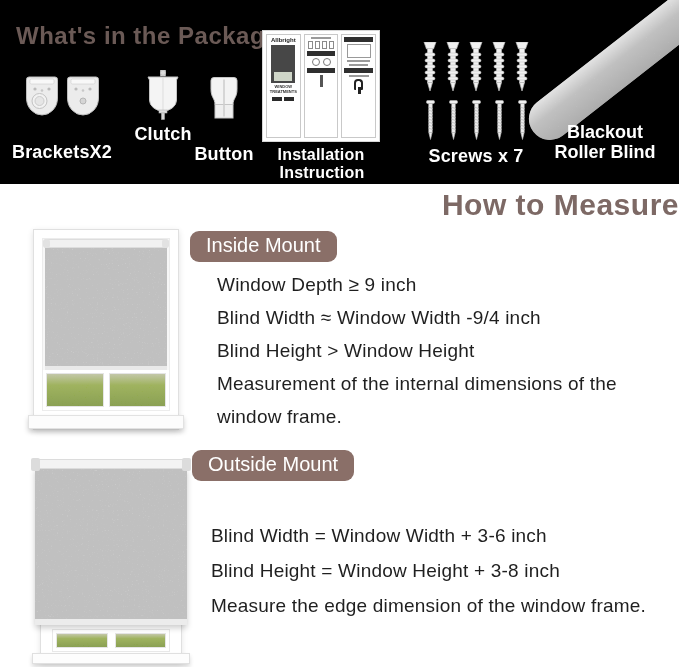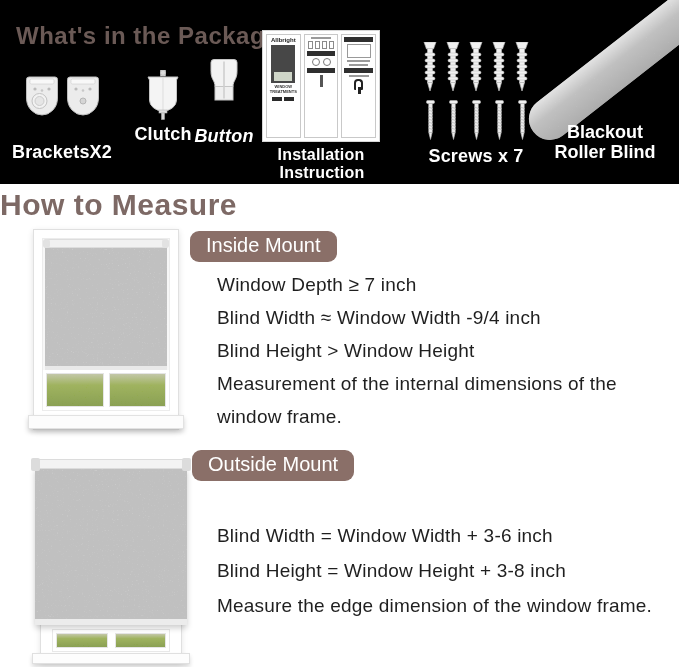--- a/index.html
+++ b/index.html
@@ -17,21 +17,21 @@
                 text-align:center; white-space:nowrap; }
   .item-label.small { font-size:16px; line-height:18px; white-space:normal;text-align:right; }
 
   .g-brackets { left:10px; top:76px; width:104px; }
   .brackets-row { display:flex; gap:9px; height:40px; }
   .g-brackets .item-label { margin-top:26px; }
 
   .g-clutch { left:128px; top:70px; width:70px; }
   .g-clutch .item-label { margin-top:4px; }
 
-  .g-button { left:196px; top:58px; width:56px;font-style:italic; }
+  .g-button { left:196px; top:76px; width:56px; }
   .g-button .item-label { margin-top:24px; }
 
   .g-booklet { left:262px; top:30px; width:118px; }
   .g-booklet .item-label { margin-top:4px; }
 
   .g-screws { left:410px; top:42px; width:132px; }
   .anchor-row { display:flex; gap:9px; justify-content:center; height:50px; }
   .screw-row  { display:flex; gap:14px; justify-content:center; height:40px; margin-top:8px; }
   .g-screws .item-label { margin-top:6px; }
 
@@ -63,30 +63,30 @@
           box-shadow:0 0 6px rgba(0,0,0,.5); }
   .tube .shade { position:absolute; inset:0;
           background:linear-gradient(180deg, rgba(255,255,255,.55) 0%, rgba(255,255,255,0) 40%, rgba(0,0,0,.10) 100%); }
   .g-blindlabel { position:absolute; left:538px; top:122px; width:134px; text-align:center;
           color:#fff; font-size:18px; line-height:20px; font-weight:600; }
 
   
   .grain-fill { position:absolute; inset:0; width:100%; height:100%; display:block; }
 
   
-  .measure-title { position:absolute; left:0; top:188px; width:679px; text-align:left;
+  .measure-title { position:absolute; left:0; top:188px; width:679px; text-align:right;
                    font-size:30px; font-weight:600; color:var(--heading_brown,#7d6965); letter-spacing:.5px; }
   .badge { position:absolute; background:var(--badge_bg,#8a6f68); color:var(--badge_text,#fff);
            font-size:20px; padding:3px 16px 5px; border-radius:9px; white-space:nowrap; }
   .badge-inside { left:190px; top:231px; }
   .badge-outside { left:192px; top:450px; }
   .spec { position:absolute; color:var(--body_text,#1f1f1f); font-size:19px; letter-spacing:.2px; }
   .spec p { margin:0; }
   .spec-inside { left:217px; top:268px; width:458px; line-height:33px; }
-  .spec-outside { left:217px; top:518px; width:462px; line-height:35px; }
+  .spec-outside { left:211px; top:518px; width:462px; line-height:35px; }
 
   
   .win1 { position:absolute; left:33px; top:229px; width:146px; height:201px; }
   .w-frame { position:absolute; inset:0; background:#fff; border:1px solid #e0e0e0;
              box-shadow:0 2px 6px rgba(0,0,0,.12); }
   .w-inner { position:absolute; left:8px; right:8px; top:8px; bottom:18px;
              background:#f7f7f7; border:1px solid #ececec; }
   .w-tube { position:absolute; left:0; right:0; top:0; height:9px; background:#f1f1f1;
             border:1px solid #ddd; border-radius:4px; z-index:2; }
   .w-tube::before, .w-tube::after { content:""; position:absolute; top:-1px; width:7px; height:9px;
@@ -345,21 +345,21 @@
               </svg>
           </div>
         </div>
       </div>
       <div class="w-sill"></div>
     </div>
   </div>
 
   <div class="badge badge-inside">Inside Mount</div>
   <div class="spec spec-inside">
-    <p>Window Depth ≥ 7 inch</p>
+    <p>Window Depth ≥ 9 inch</p>
     <p>Blind Width ≈ Window Width -9/4 inch</p>
     <p>Blind Height &gt; Window Height</p>
     <p>Measurement of the internal dimensions of the window frame.</p>
   </div>
 
   <div class="win2">
     <div class="w2-frame"></div>
     <div class="w2-headrail"></div>
     <div class="w2-fabric">
       <svg class="grain-fill" preserveAspectRatio="none">

